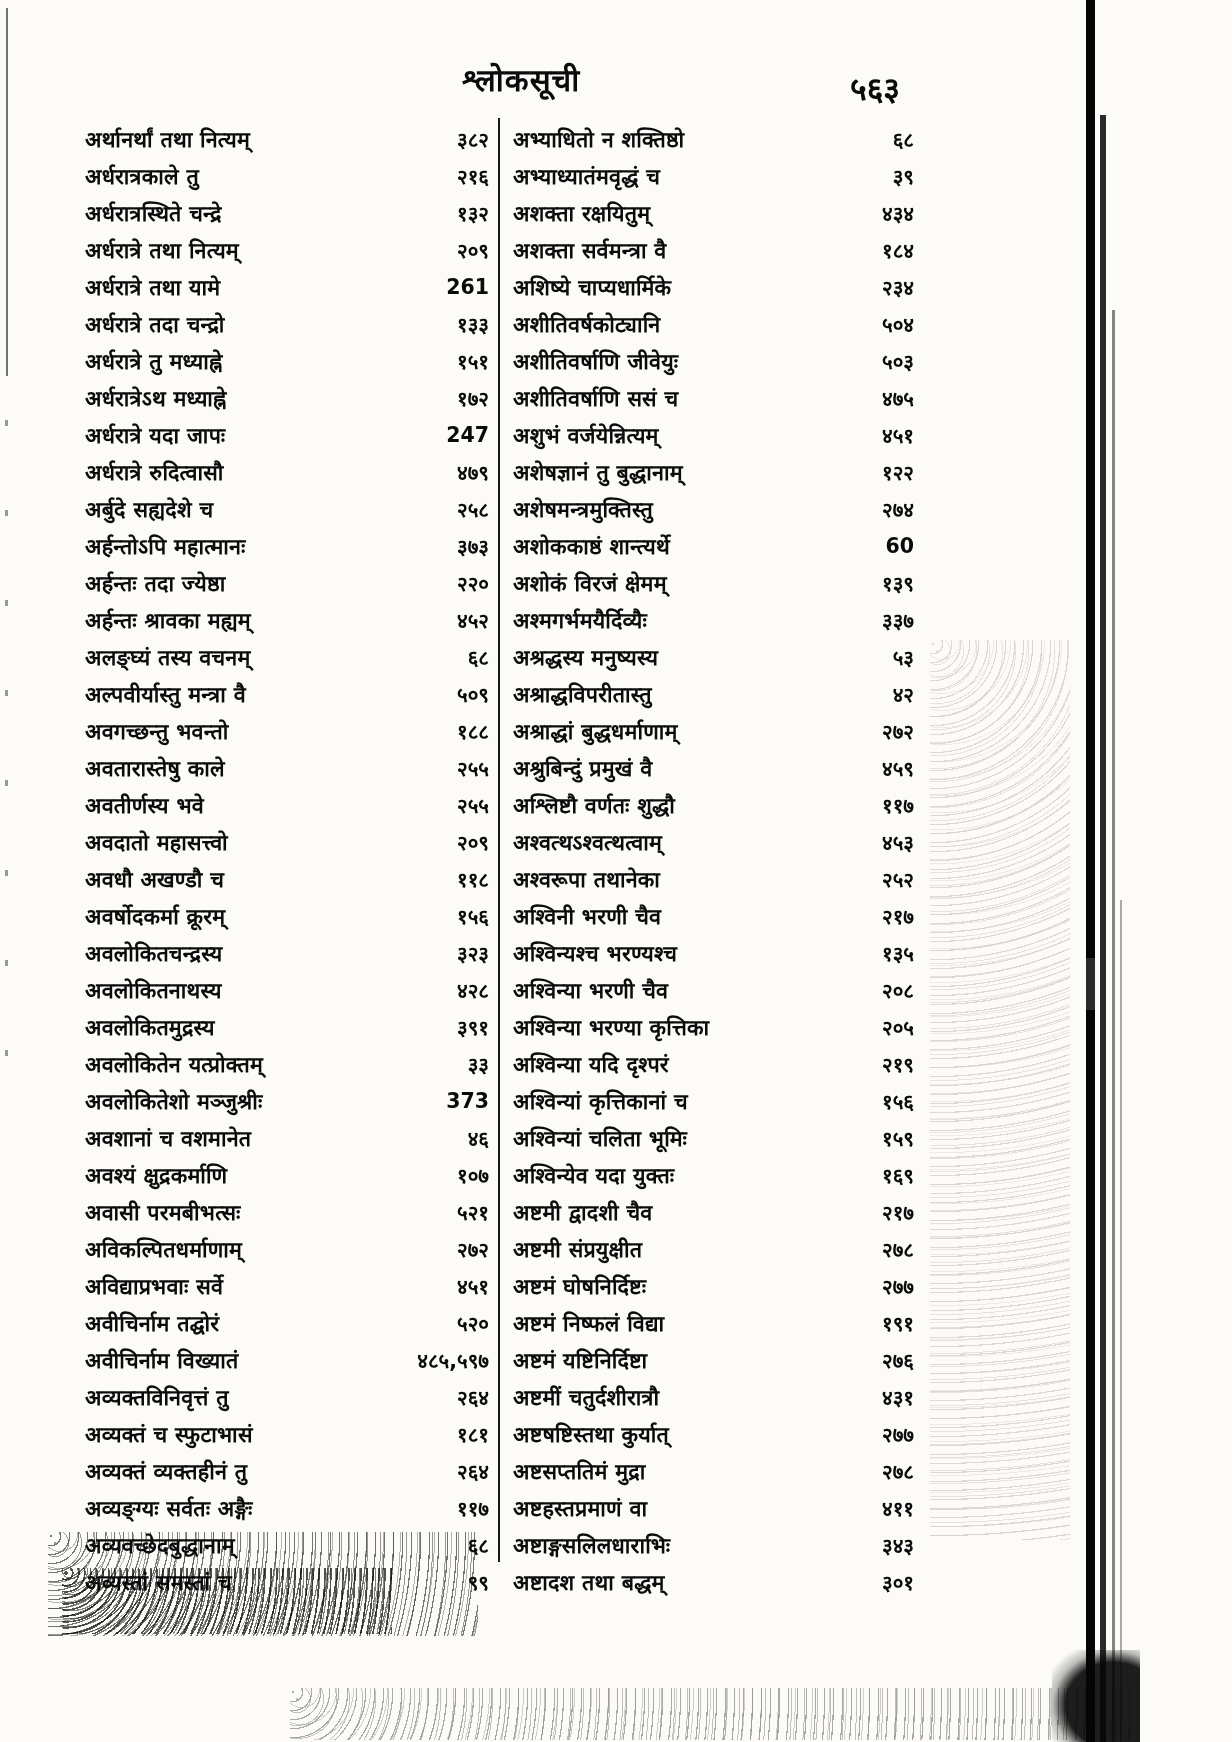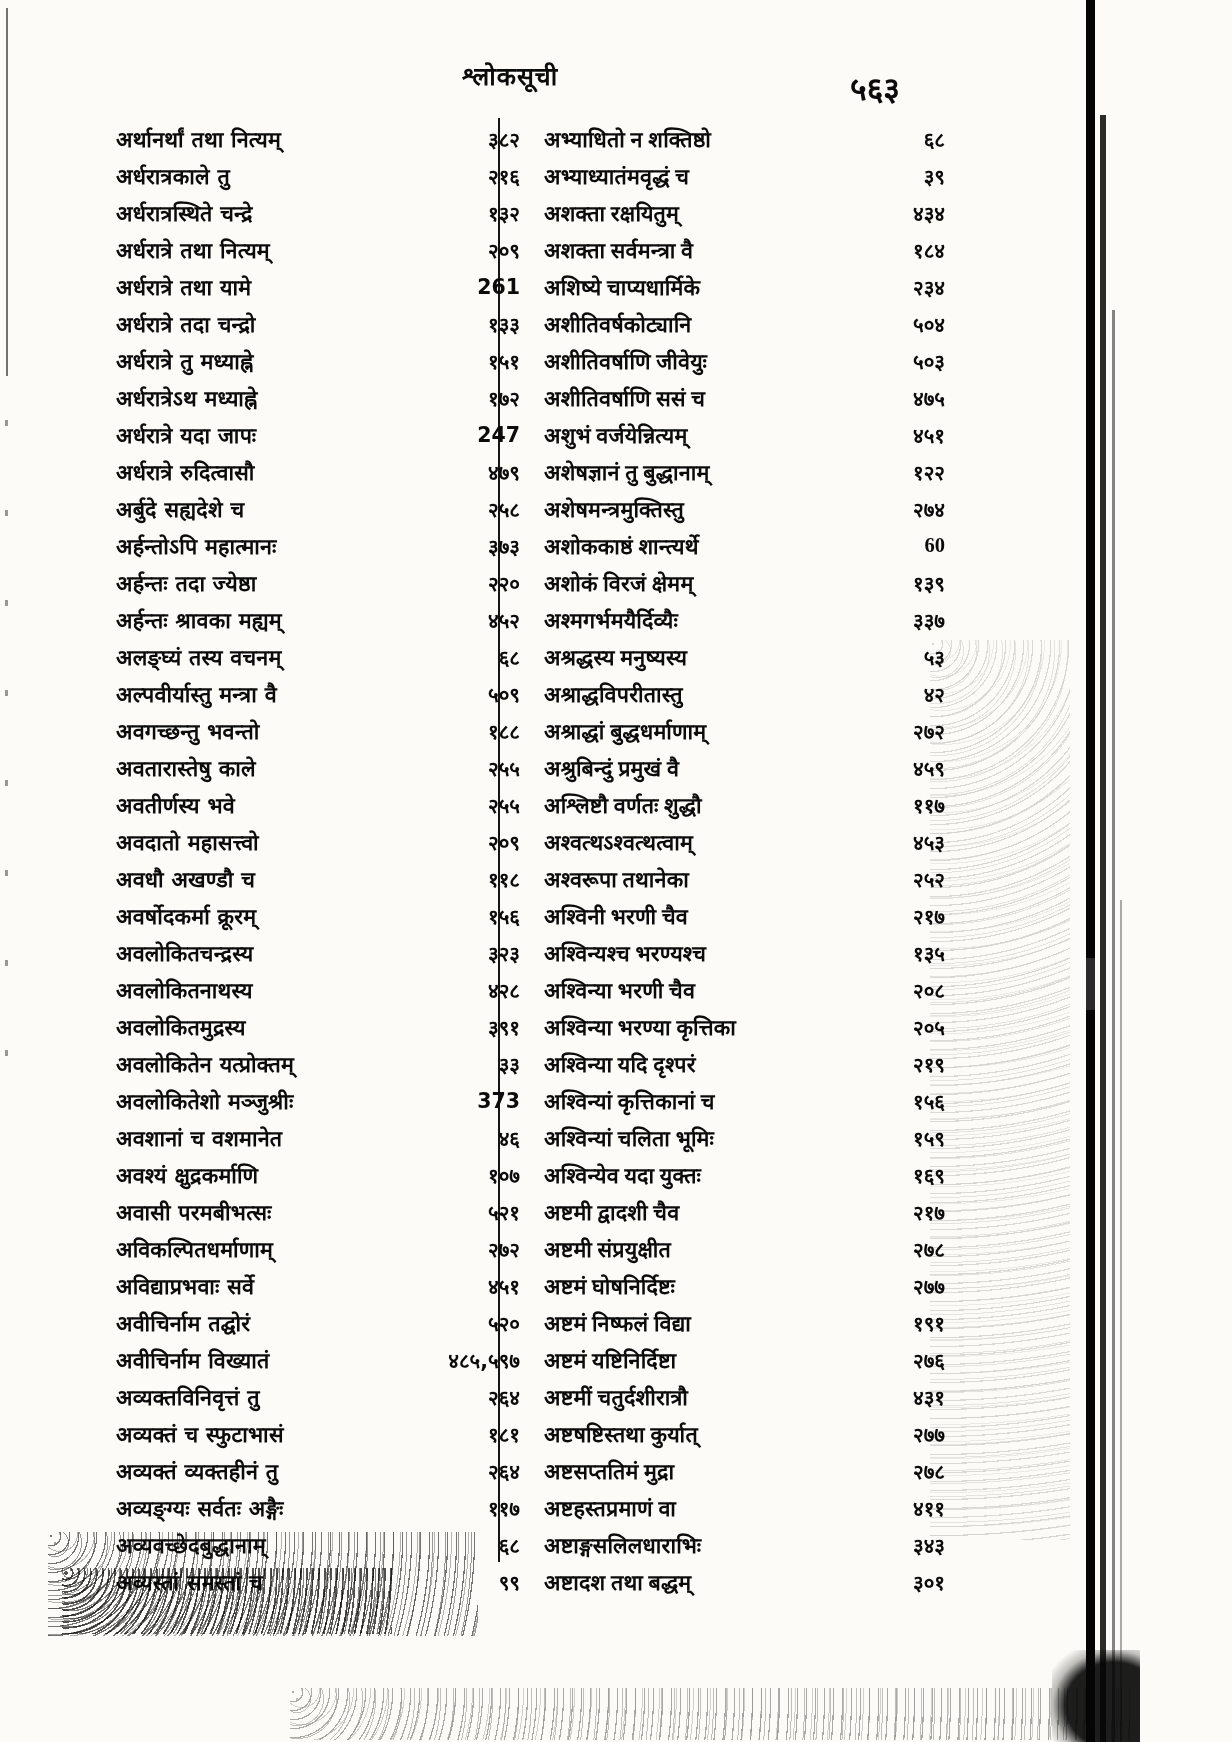--- a/index.html
+++ b/index.html
@@ -7,32 +7,32 @@
     width:1232px;height:1742px;
     background:#fcfbf7;
     position:relative;
     overflow:hidden;
     font-family:"DejaVu Sans",sans-serif;
     color:#0b0b0b;
   }
   
   .doc-title{
     position:absolute;top:58px;left:462px;
-    font-size:25px;font-weight:700;letter-spacing:1px;
+    font-size:31px;font-weight:700;letter-spacing:1px;
   }
   .page-number{
     position:absolute;top:66px;left:850px;width:90px;
     font-size:32px;font-weight:700;
   }
   
   .col{
-    position:absolute;top:120px;margin-left:31px;
+    position:absolute;top:120px;
   }
   .col-left{left:85px;width:404px;}
-  .col-right{left:513px;width:401px;font-family:Liberation Serif, serif;}
+  .col-right{left:513px;width:401px;}
   .row{
     height:37px;
     display:flex;justify-content:space-between;align-items:center;
     white-space:nowrap;
   }
   .entry-text{
     font-size:21.5px;font-weight:700;letter-spacing:.2px;
   }
   .entry-num{
     font-size:20.5px;font-weight:700;padding-left:8px;

